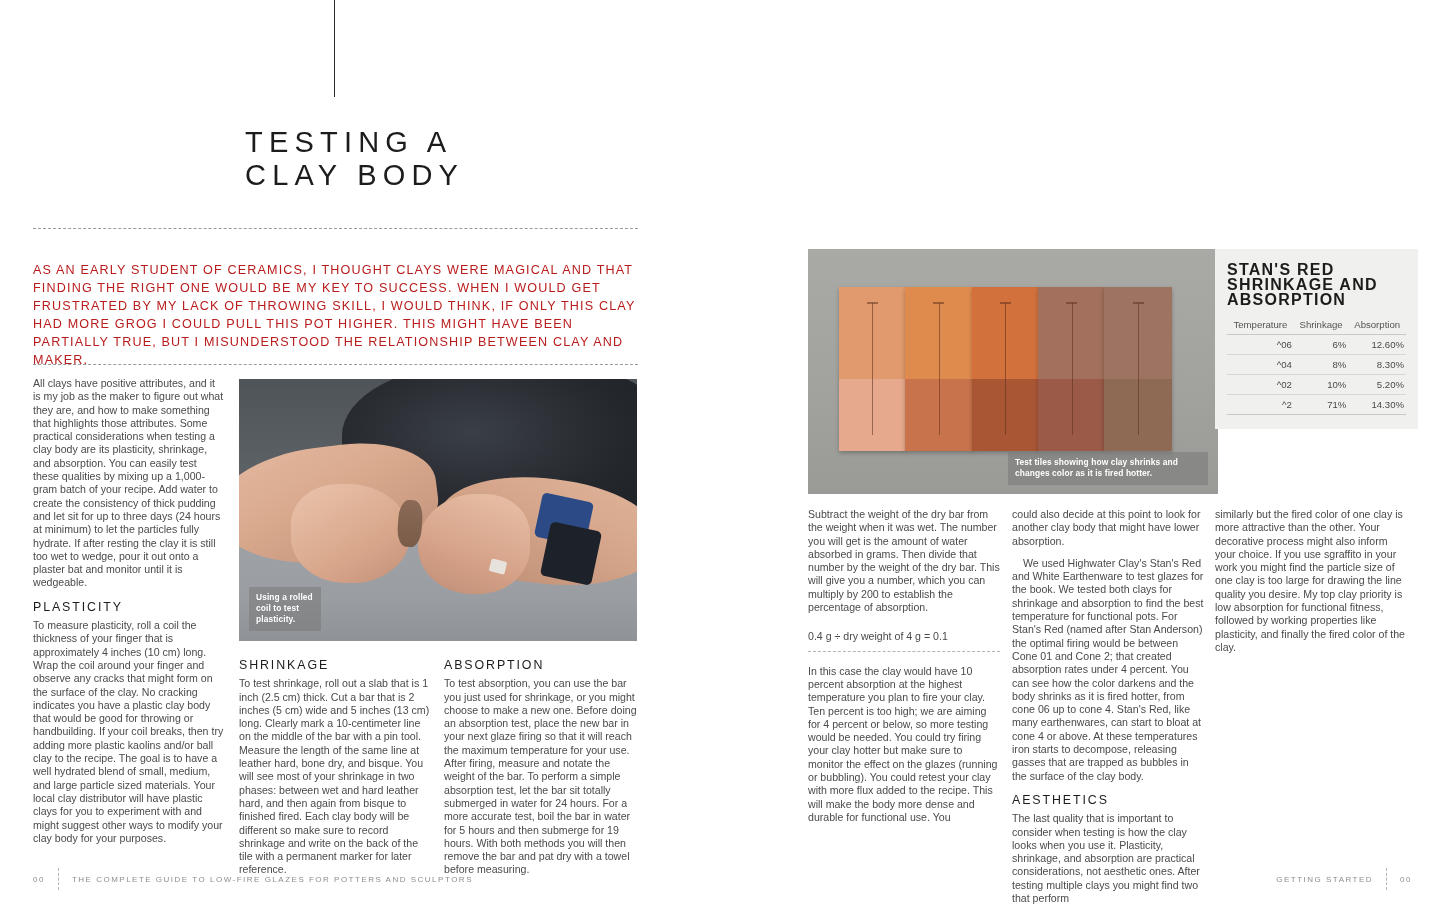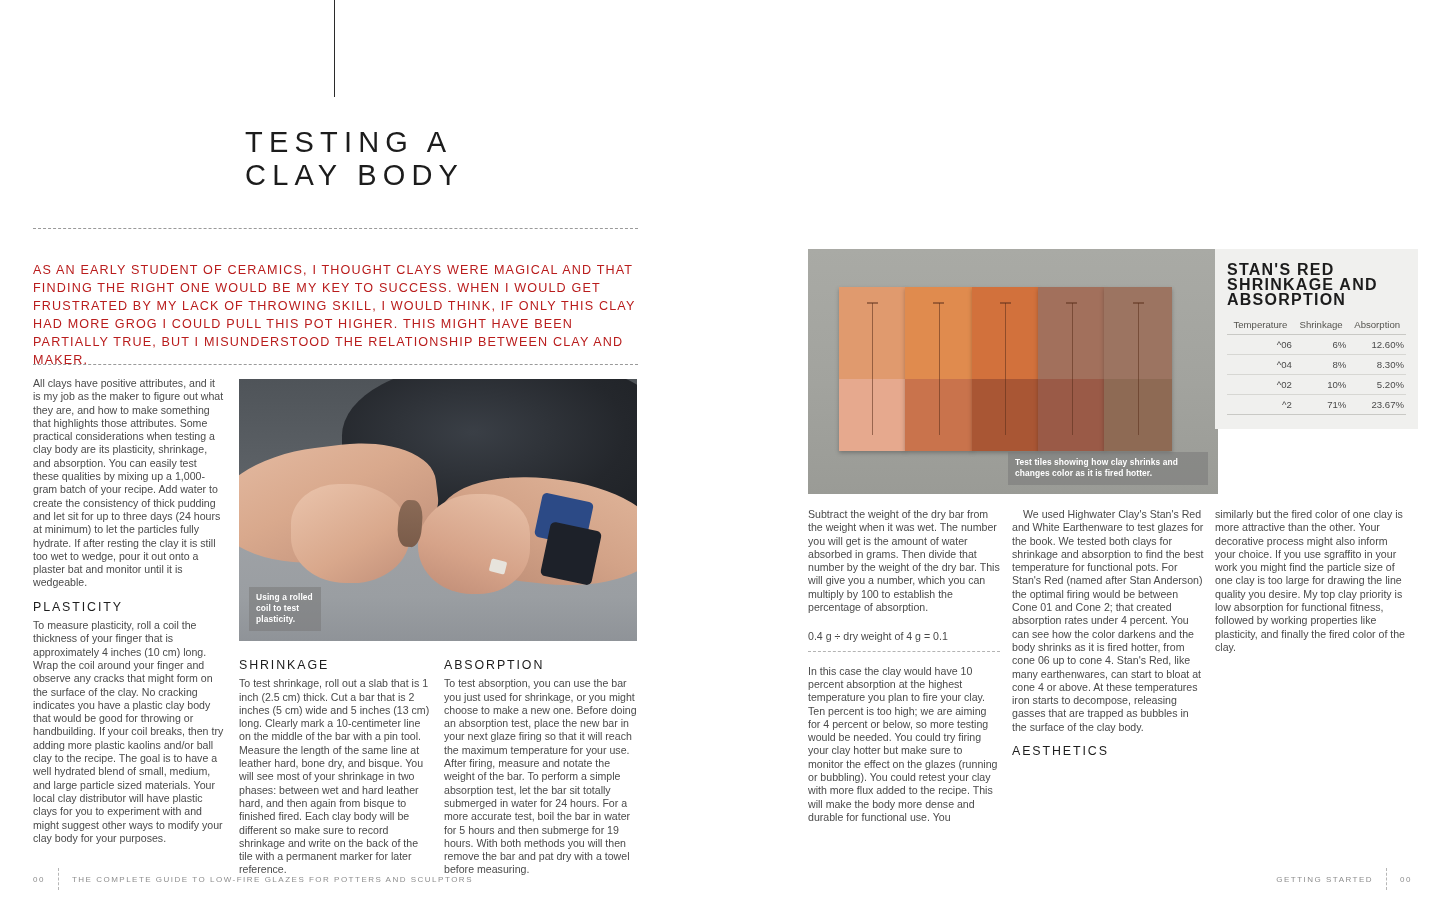--- a/index.html
+++ b/index.html
@@ -276,35 +276,37 @@
             <td>8.30%</td>
           </tr>
           <tr>
             <td>^02</td>
             <td>10%</td>
             <td>5.20%</td>
           </tr>
           <tr>
             <td>^2</td>
             <td>71%</td>
-            <td>23.67%</td>
+            <td>14.30%</td>
           </tr>
         </tbody>
       </table>
     </div>
 
     <div class="col" style="left:86px; top:508px; width:192px;">
-      <p>Subtract the weight of the dry bar from the weight when it was wet. The number you will get is the amount of water absorbed in grams. Then divide that number by the weight of the dry bar. This will give you a number, which you can multiply by 100 to establish the percentage of absorption.</p>
+      <p>Subtract the weight of the dry bar from the weight when it was wet. The number you will get is the amount of water absorbed in grams. Then divide that number by the weight of the dry bar. This will give you a number, which you can multiply by 200 to establish the percentage of absorption.</p>
       <div class="formula">0.4 g ÷ dry weight of 4 g = 0.1</div>
       <p style="margin-top:13px;">In this case the clay would have 10 percent absorption at the highest temperature you plan to fire your clay. Ten percent is too high; we are aiming for 4 percent or below, so more testing would be needed. You could try firing your clay hotter but make sure to monitor the effect on the glazes (running or bubbling). You could retest your clay with more flux added to the recipe. This will make the body more dense and durable for functional use. You</p>
     </div>
 
     <div class="col" style="left:290px; top:508px; width:192px;">
+      <p>could also decide at this point to look for another clay body that might have lower absorption.</p>
       <p style="text-indent:11px;">We used Highwater Clay's Stan's Red and White Earthenware to test glazes for the book. We tested both clays for shrinkage and absorption to find the best temperature for functional pots. For Stan's Red (named after Stan Anderson) the optimal firing would be between Cone 01 and Cone 2; that created absorption rates under 4 percent. You can see how the color darkens and the body shrinks as it is fired hotter, from cone 06 up to cone 4. Stan's Red, like many earthenwares, can start to bloat at cone 4 or above. At these temperatures iron starts to decompose, releasing gasses that are trapped as bubbles in the surface of the clay body.</p>
       <h3 class="subhead">AESTHETICS</h3>
+      <p>The last quality that is important to consider when testing is how the clay looks when you use it. Plasticity, shrinkage, and absorption are practical considerations, not aesthetic ones. After testing multiple clays you might find two that perform</p>
     </div>
 
     <div class="col" style="left:493px; top:508px; width:196px;">
       <p>similarly but the fired color of one clay is more attractive than the other. Your decorative process might also inform your choice. If you use sgraffito in your work you might find the particle size of one clay is too large for drawing the line quality you desire. My top clay priority is low absorption for functional fitness, followed by working properties like plasticity, and finally the fired color of the clay.</p>
     </div>
 
     <div class="footer" style="right:33px;">
       <span>GETTING STARTED</span>
       <span class="fsep"></span>
       <span class="fnum">00</span>

